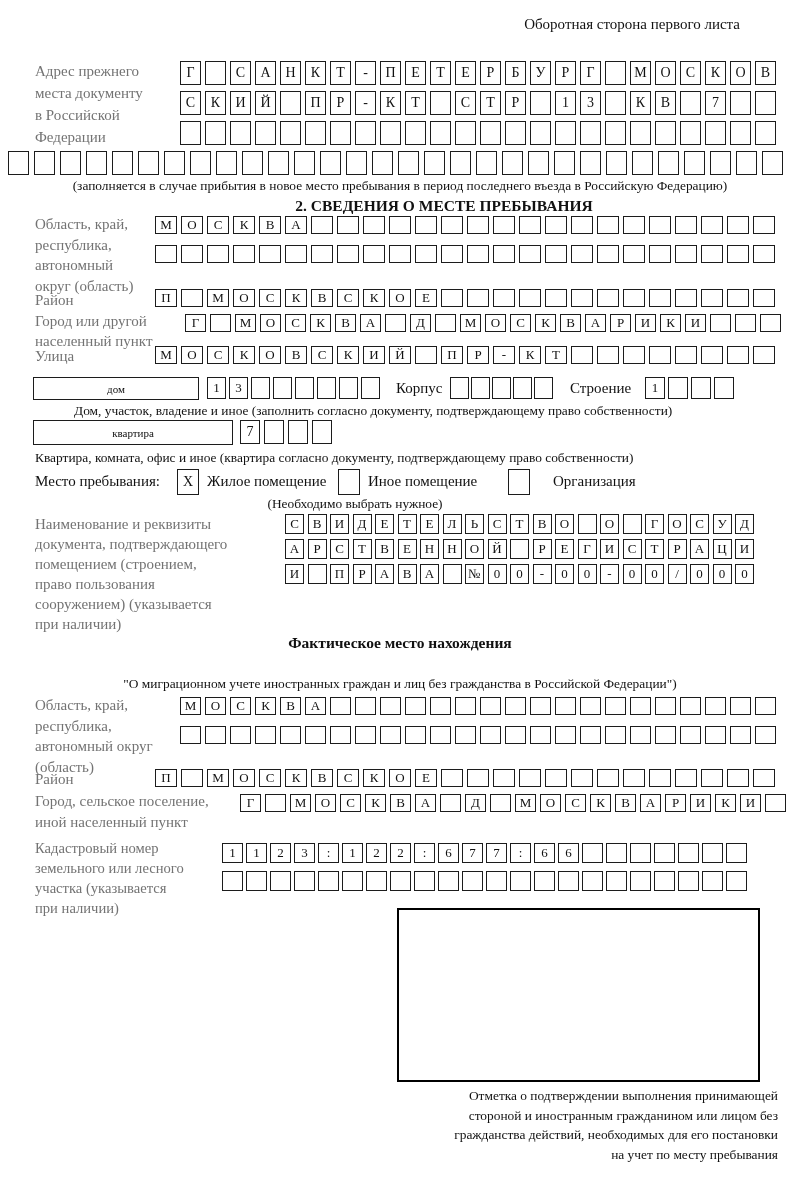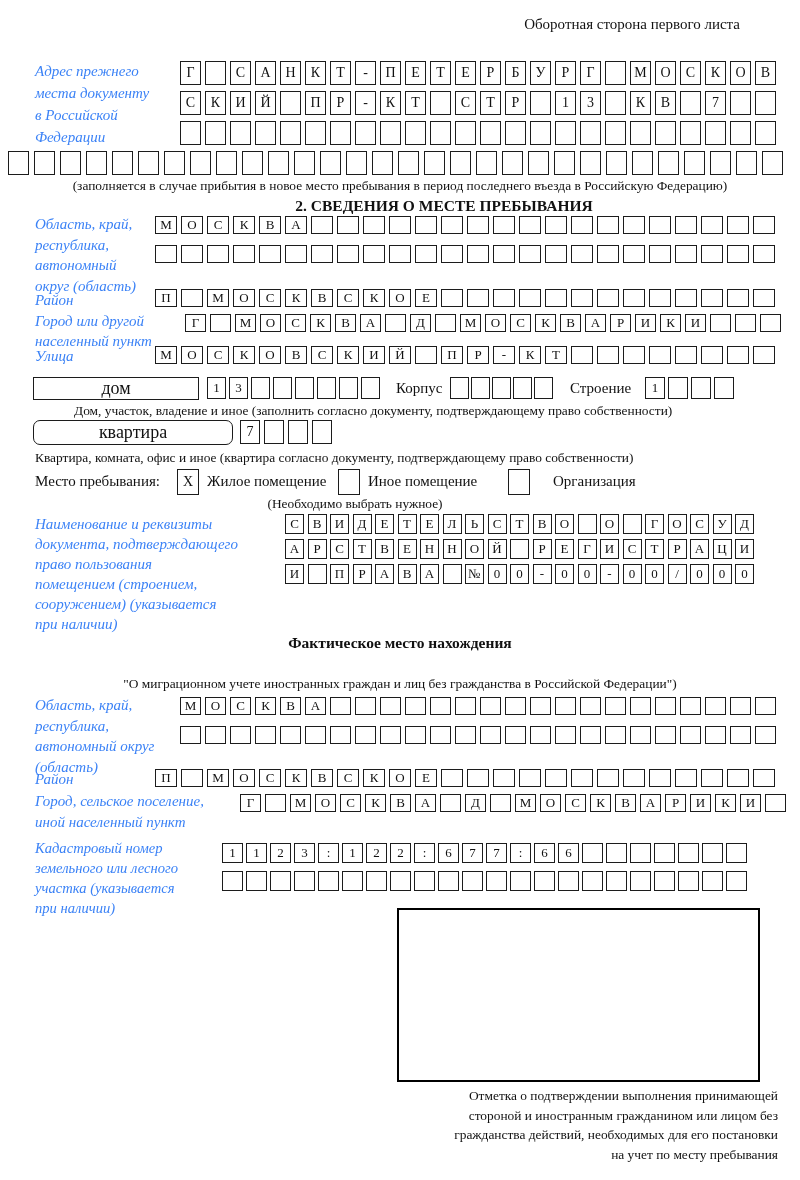--- a/index.html
+++ b/index.html
@@ -1,38 +1,38 @@
 <!DOCTYPE html>
 <html><head>
 <meta charset="utf-8">
 <style>
   html,body{margin:0;padding:0;background:#fff;}
   .page{position:relative;width:800px;height:1180px;background:#fff;color:#111;
         font-family:"Liberation Serif", serif;overflow:hidden;}
   .abs{position:absolute;}
-  .lbl{position:absolute;font-size:15px;line-height:22px;color:#3b82f6;font-style:italic;}
+  .lbl{position:absolute;font-size:15px;line-height:22px;color:#737373;}
   .note{position:absolute;font-size:13.4px;color:#111;}
   .center{text-align:center;}
   .heading{position:absolute;font-weight:bold;font-size:15.5px;color:#111;}
   .cellrow{position:absolute;display:flex;}
   .cellrow span{display:flex;align-items:center;justify-content:center;
     border:1.6px solid #1c1c1c;box-sizing:border-box;background:#fff;
     font-family:"Liberation Serif", serif;}
   .r-lg{gap:4px}   .r-lg span{width:21px;height:24px;font-size:14px;}
   .r-full{gap:5px} .r-full span{width:21px;height:24px;font-size:14px;}
   .r-md{gap:4px}   .r-md span{width:22px;height:18px;font-size:13px;}
   .r-md25{gap:4px} .r-md25 span{width:21px;height:18px;font-size:13px;}
   .r-house{gap:3px}.r-house span{width:19px;height:22px;font-size:13px;}
   .r-korp{gap:2px} .r-korp span{width:19px;height:22px;font-size:13px;}
   .r-str{gap:3px}  .r-str span{width:20px;height:22px;font-size:13px;}
   .r-kv{gap:4px}   .r-kv span{width:20px;height:24px;font-size:14px;}
   .r-doc{gap:3.5px}.r-doc span{width:19px;height:20px;font-size:13px;}
   .r-cad{gap:3px}  .r-cad span{width:21px;height:20px;font-size:13px;}
   .namedbox{position:absolute;border:1.6px solid #1c1c1c;box-sizing:border-box;
-    display:flex;align-items:center;justify-content:center;font-size:18px;background:#fff;}
+    display:flex;align-items:center;justify-content:center;font-size:11px;background:#fff;}
   .chk{position:absolute;width:22px;height:26px;border:1.6px solid #1c1c1c;box-sizing:border-box;
     display:flex;align-items:center;justify-content:center;font-size:14px;background:#fff;}
   .opt{position:absolute;font-size:15px;}
   .stampbox{position:absolute;left:397px;top:908px;width:363px;height:174px;
     border:2px solid #000;box-sizing:border-box;background:#fff;}
   .stampcap{position:absolute;left:380px;top:1086px;width:398px;text-align:right;
     font-size:13.4px;line-height:19.5px;}
 </style>
 </head>
 <body>
@@ -328,43 +328,43 @@
     </div>
   <div class="opt" style="left:570px;top:380px;">Строение</div>
   <div class="cellrow r-str" style="left:645px;top:377px;">
       <span>1</span>
       <span></span>
       <span></span>
       <span></span>
     </div>
   <div class="note" style="left:35px;top:403px;margin-left:39px;">Дом, участок, владение и иное (заполнить согласно документу, подтверждающему право собственности)</div>
 
-  <div class="namedbox" style="left:33px;top:420px;width:200px;height:25px;border-radius:7px;">квартира</div>
+  <div class="namedbox" style="left:33px;top:420px;width:200px;height:25px;">квартира</div>
   <div class="cellrow r-kv" style="left:240px;top:420px;">
       <span>7</span>
       <span></span>
       <span></span>
       <span></span>
     </div>
   <div class="note" style="left:35px;top:450px;">Квартира, комната, офис и иное (квартира согласно документу, подтверждающему право собственности)</div>
 
   <div class="opt" style="left:35px;top:473px;">Место пребывания:</div>
   <div class="chk" style="left:177px;top:469px;">X</div>
   <div class="opt" style="left:207px;top:473px;">Жилое помещение</div>
   <div class="chk" style="left:338px;top:469px;"></div>
   <div class="opt" style="left:368px;top:473px;">Иное помещение</div>
   <div class="chk" style="left:508px;top:469px;"></div>
   <div class="opt" style="left:553px;top:473px;">Организация</div>
   <div class="note center" style="left:35px;top:496px;width:640px;">(Необходимо выбрать нужное)</div>
 
   <div class="lbl" style="left:35px;top:514px;width:245px;line-height:20px;">
     <div>Наименование и реквизиты</div>
     <div>документа, подтверждающего</div>
+    <div>помещением (строением,</div>
     <div>право пользования</div>
-    <div>помещением (строением,</div>
     <div>сооружением) (указывается</div>
     <div>при наличии)</div>
   </div>
   <div class="cellrow r-doc" style="left:285px;top:514px;">
       <span>С</span>
       <span>В</span>
       <span>И</span>
       <span>Д</span>
       <span>Е</span>
       <span>Т</span>

